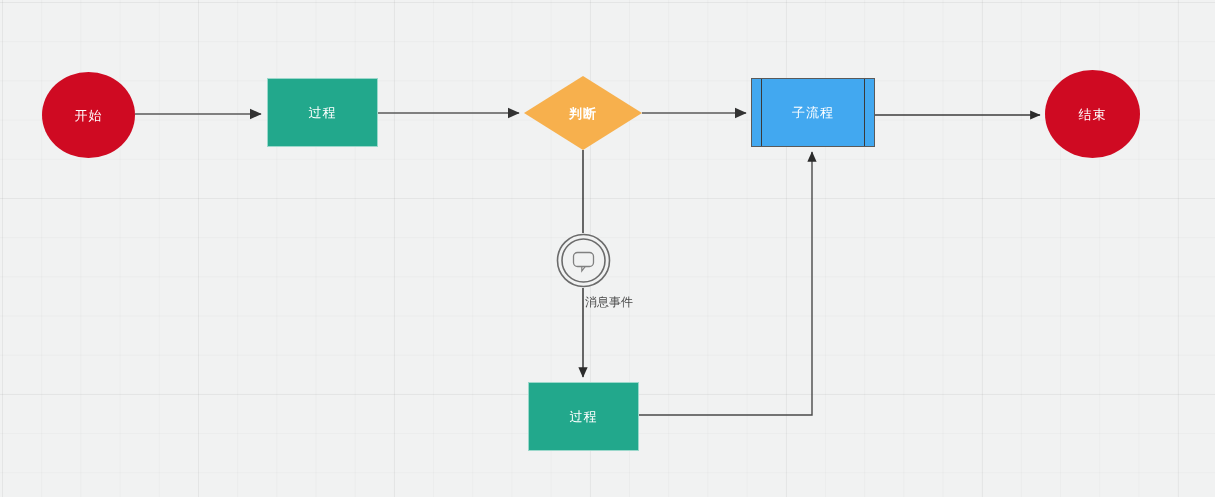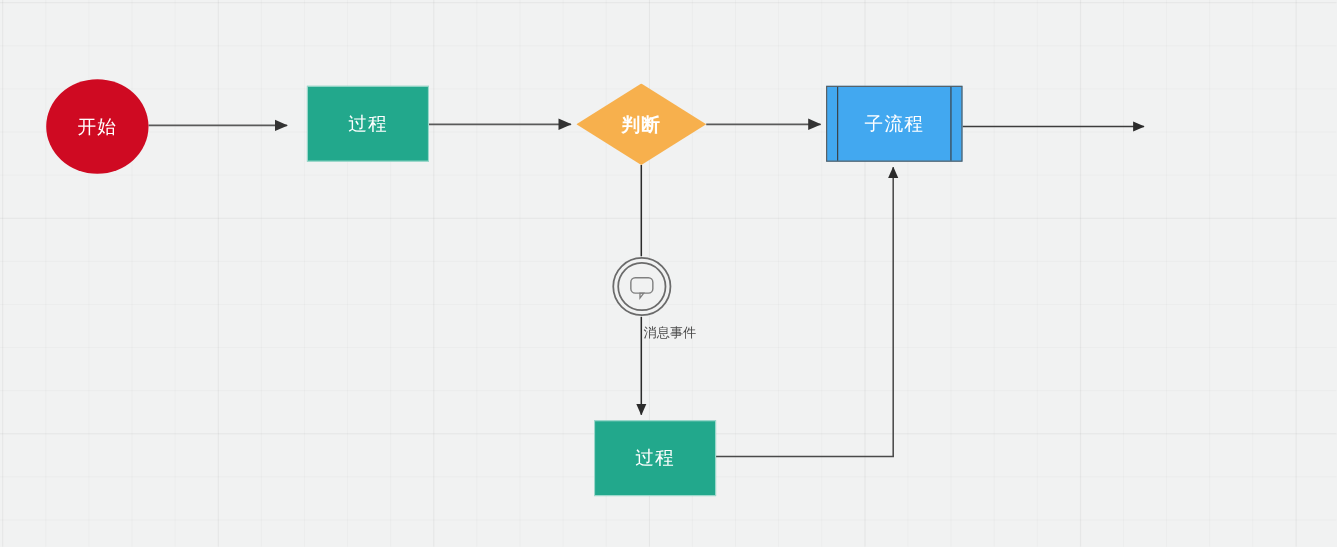--- a/index.html
+++ b/index.html
@@ -37,38 +37,37 @@
     width: 1215px;
     height: 497px;
   }
   .node {
     position: absolute;
     box-sizing: border-box;
     display: flex;
     align-items: center;
     justify-content: center;
     color: #ffffff;
-    font-size: 17px;
+    font-size: 13px;
     letter-spacing: 1px;
     user-select: none;
   }
   .node-label {
     position: relative;
     z-index: 3;
     line-height: 1;
     text-align: center;
   }
   
   .terminator {
     border-radius: 50%;
   }
   
   .process {
     border: 1px solid rgba(255,255,255,0.55);
-    margin-left: 12px;
   }
   
   .decision {
     background: transparent;
   }
   .decision .diamond-shape {
     position: absolute;
     left: 0;
     top: 0;
     width: 100%;
@@ -158,20 +157,23 @@
     </svg>
     <span class="node-label">判断</span>
   </div>
 
   <div class="node subprocess" style="left:751px; top:78px; width:124px; height:69px; background:#42a8f0;">
     <span class="bar left"></span>
     <span class="bar right"></span>
     <span class="node-label">子流程</span>
   </div>
 
+  <div class="node terminator" style="left:1045px; top:70px; width:95px; height:88px; background:#cf0a22;">
+    <span class="node-label">结束</span>
+  </div>
 
   <div class="event" style="left:556px; top:233px; width:55px; height:55px;">
     <svg width="55" height="55" viewBox="0 0 55 55" xmlns="http://www.w3.org/2000/svg">
       <circle cx="27.5" cy="27.5" r="26" fill="#f1f2f2" stroke="#6b6b6b" stroke-width="1.6"></circle>
       <circle cx="27.5" cy="27.5" r="21.5" fill="#f1f2f2" stroke="#6b6b6b" stroke-width="1.6"></circle>
       <rect x="17.5" y="19.5" width="20" height="14" rx="4" ry="4" fill="none" stroke="#808080" stroke-width="1.3"></rect>
       <path d="M 25.8 33.5 L 25.8 38 L 29.2 33.5 z" fill="none" stroke="#808080" stroke-width="1.2"></path>
     </svg>
   </div>
   <div class="event-caption" style="left:533px; top:294px; width:100px;">

